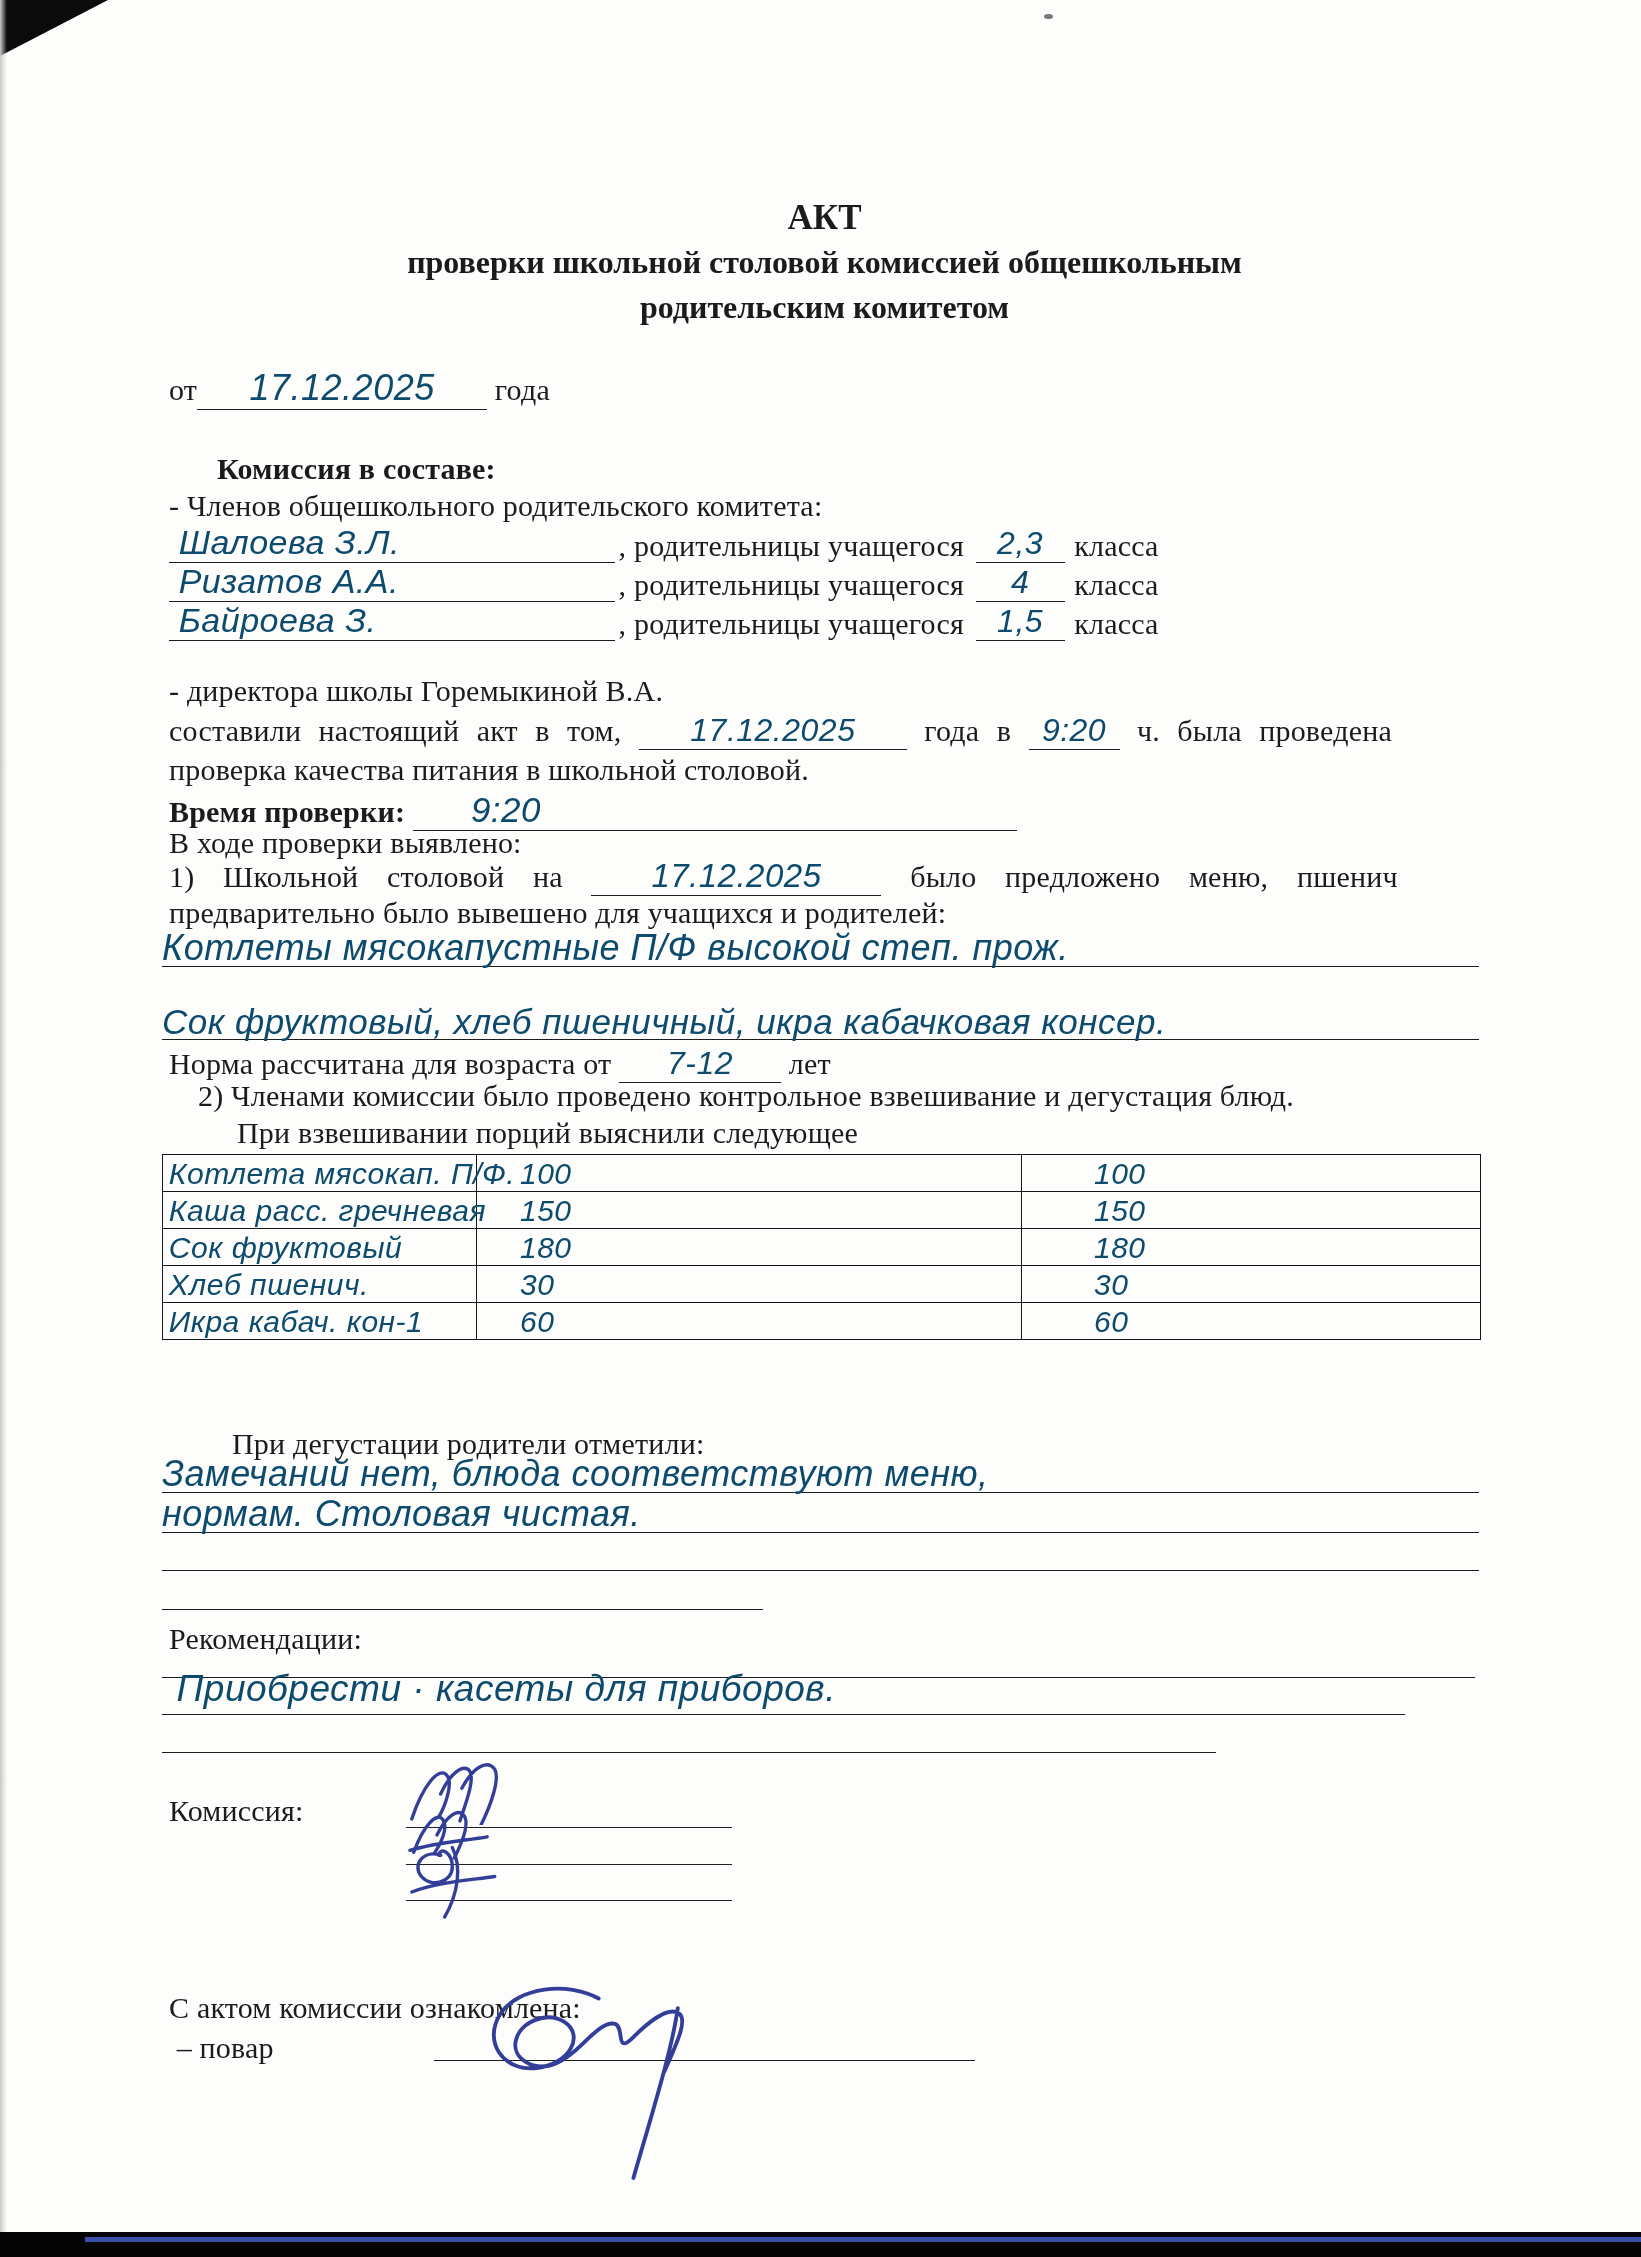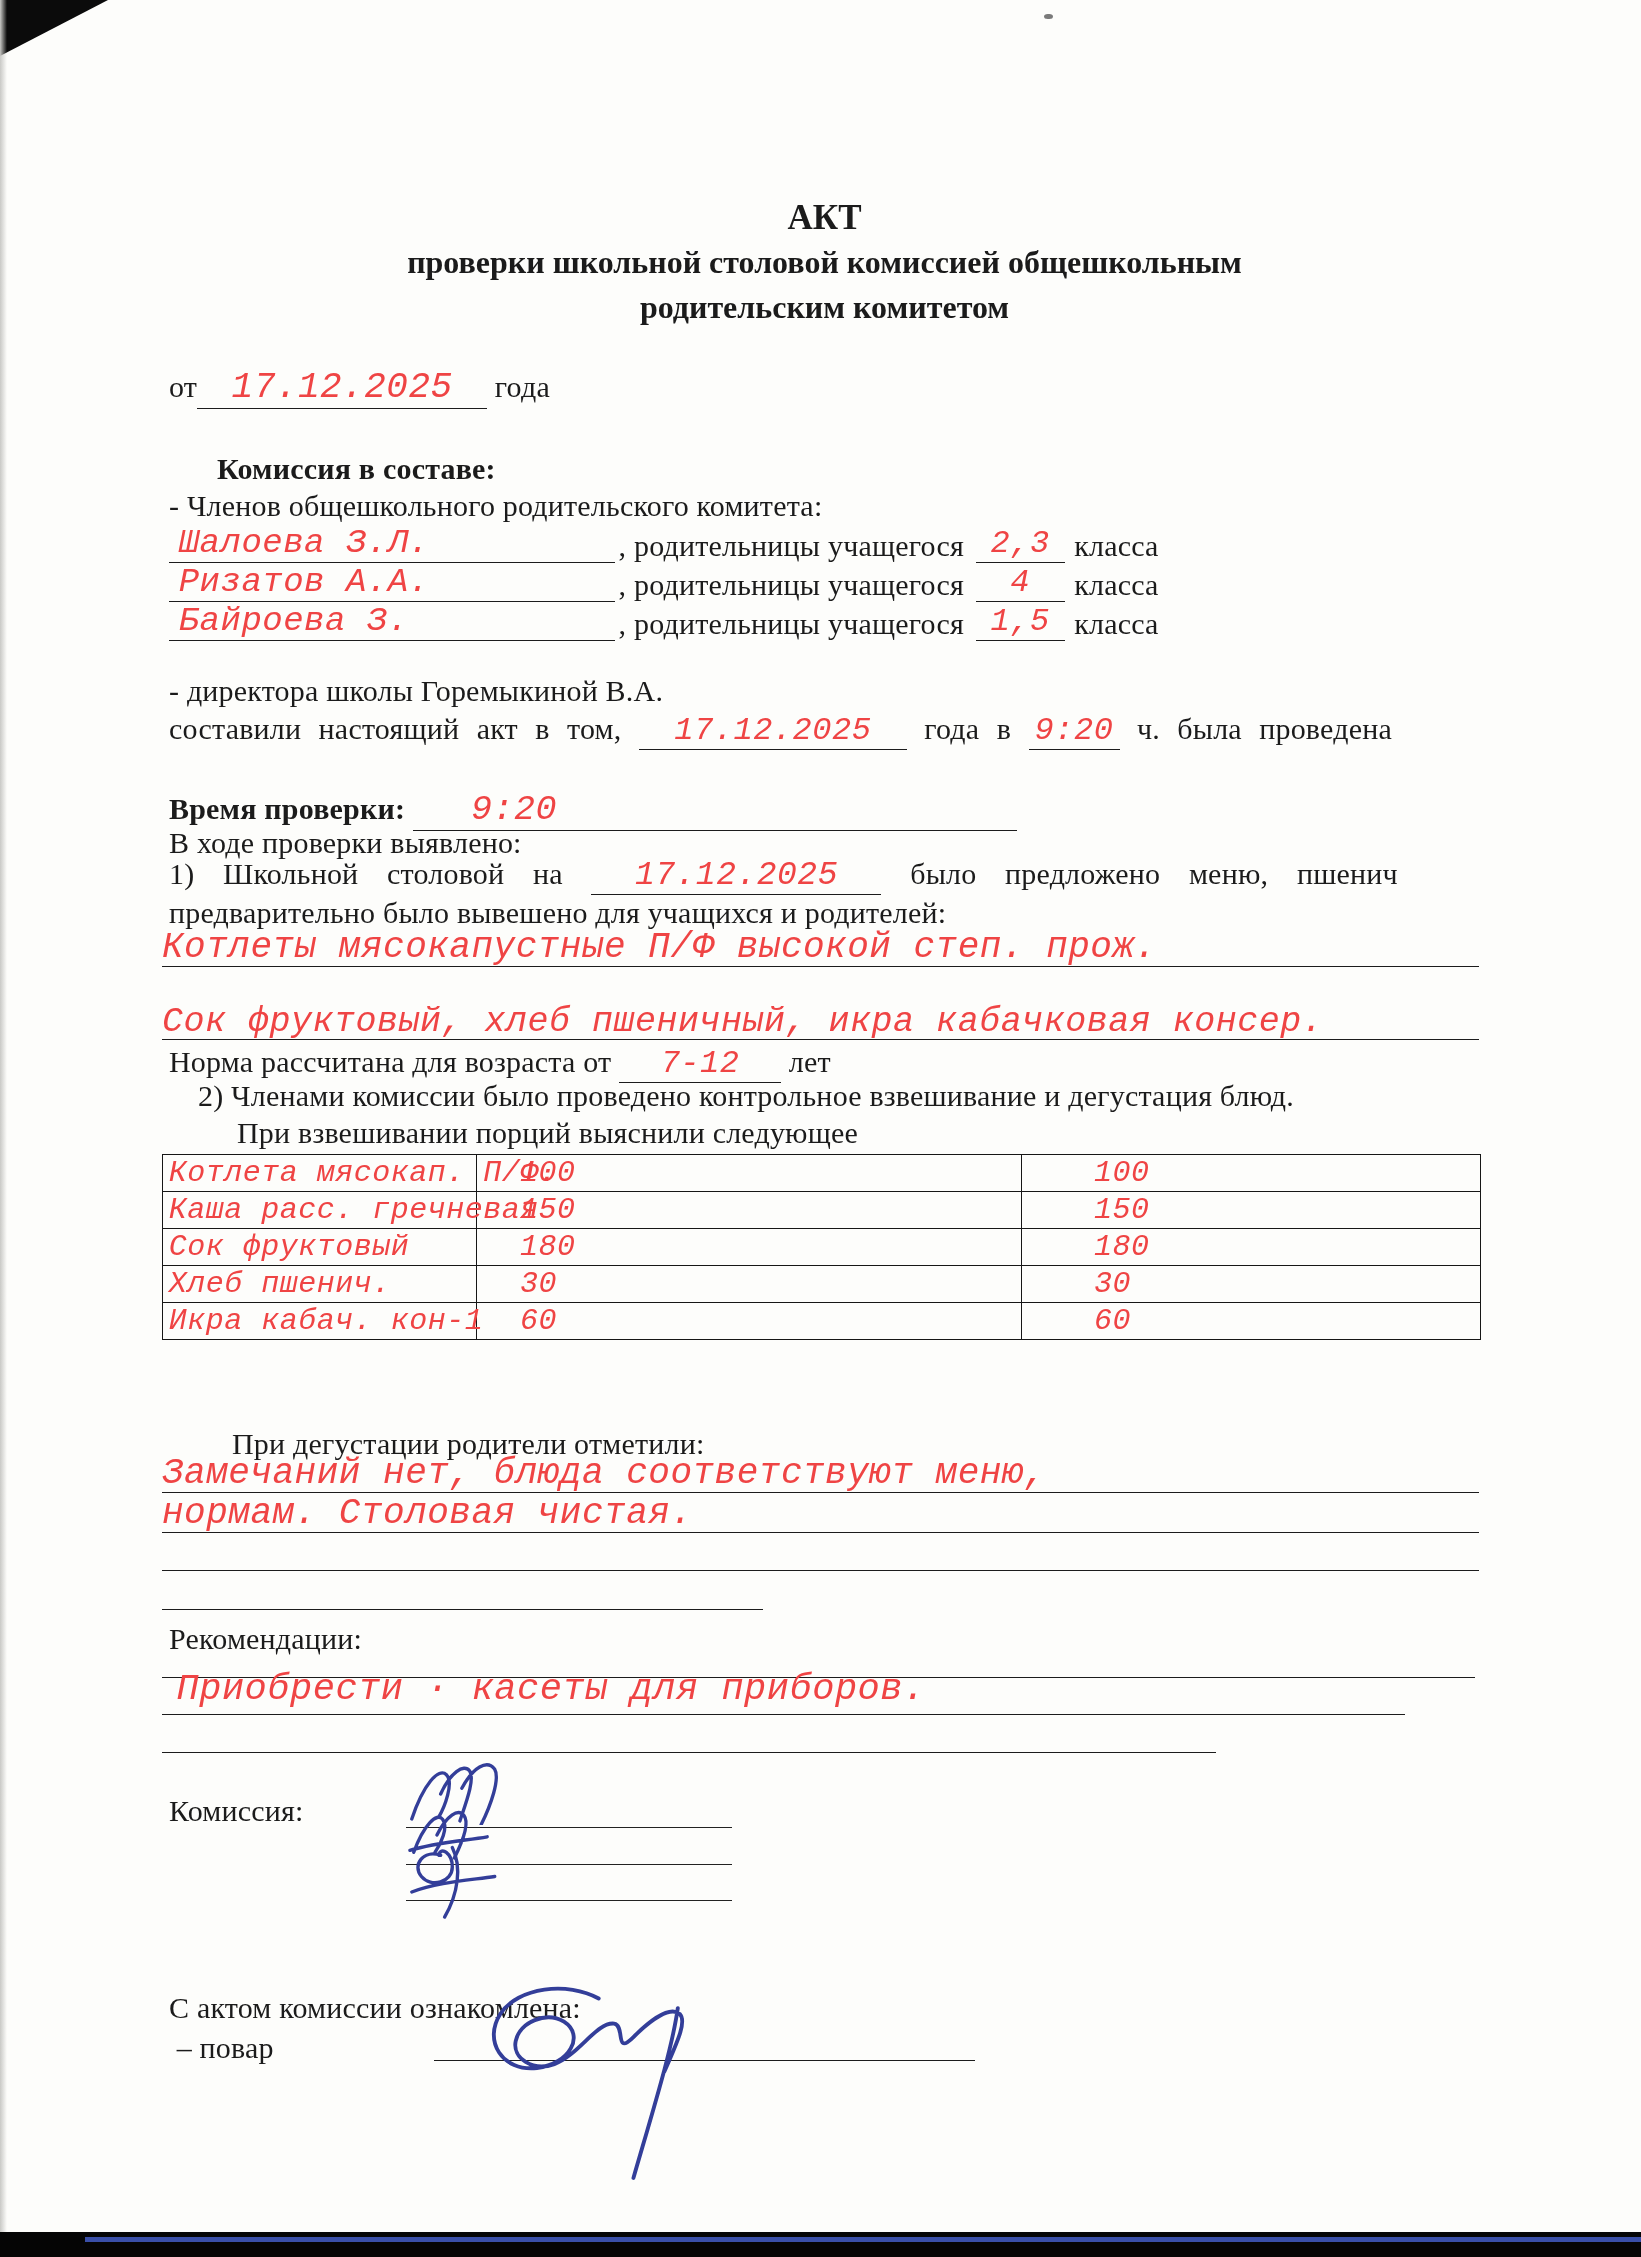--- a/index.html
+++ b/index.html
@@ -5,21 +5,21 @@
   html,body{margin:0;padding:0;background:#6f6f6f;}
   .page{
     position:relative;width:1641px;height:2257px;background:#fdfdfb;
     font-family:"Liberation Serif",serif;color:#1b1b1b;overflow:hidden;
   }
   .abs{position:absolute;left:169px;width:1311px;}
   .print{font-size:30px;letter-spacing:0.2px;}
   .b{font-weight:bold;}
   .center{text-align:center;}
   .hw{
-    font-family:Liberation Mono, monospace;font-style:italic;color:#ef4444;
+    font-family:Liberation Sans, sans-serif;font-style:italic;color:#0c4a6e;
     letter-spacing:0.5px;white-space:nowrap;
   }
   .ul{border-bottom:1.9px solid #1c1c1c;}
   .iul{display:inline-block;border-bottom:1.9px solid #1c1c1c;text-align:center;vertical-align:baseline;}
   
   .t-act{font-size:35px;font-weight:bold;line-height:44px;}
   .t-sub{font-size:32px;font-weight:bold;line-height:45px;}
   
   .member-row{display:flex;align-items:flex-end;height:42px;}
   .member-name{width:436px;border-bottom:1.9px solid #1c1c1c;font-size:34px;padding-left:9.7px;}
@@ -93,20 +93,21 @@
 
   <div class="abs print" style="top:674px;">- директора школы Горемыкиной В.А.</div>
 
   <div class="abs print ws10" style="top:712px;">
     <span>составили настоящий акт в том,</span>
     <span class="iul" style="width:268px;"><span class="hw" style="font-size:32px;">17.12.2025</span></span>
     <span>года в</span>
     <span class="iul" style="width:91px;"><span class="hw" style="font-size:32px;">9:20</span></span>
     <span>ч. была проведена</span>
   </div>
+  <div class="abs print" style="top:753px;">проверка качества питания в школьной столовой.</div>
 
   <div class="abs print" style="top:790px;">
     <span class="b">Время проверки:</span>
     <span class="iul" style="width:546px;text-align:left;padding-left:58px;"><span class="hw" style="font-size:35px;">9:20</span></span>
   </div>
 
   <div class="abs print" style="top:826px;">В ходе проверки выявлено:</div>
 
   <div class="abs print ws22" style="top:857px;">
     <span>1) Школьной столовой на</span>

